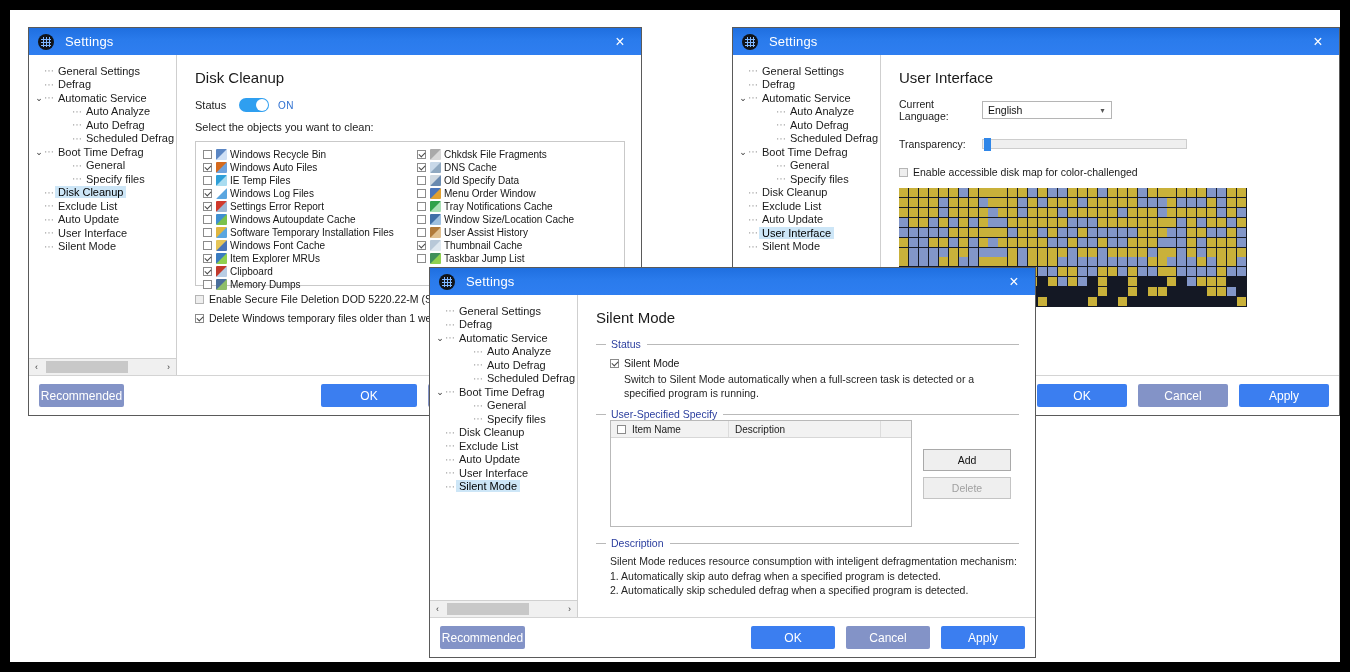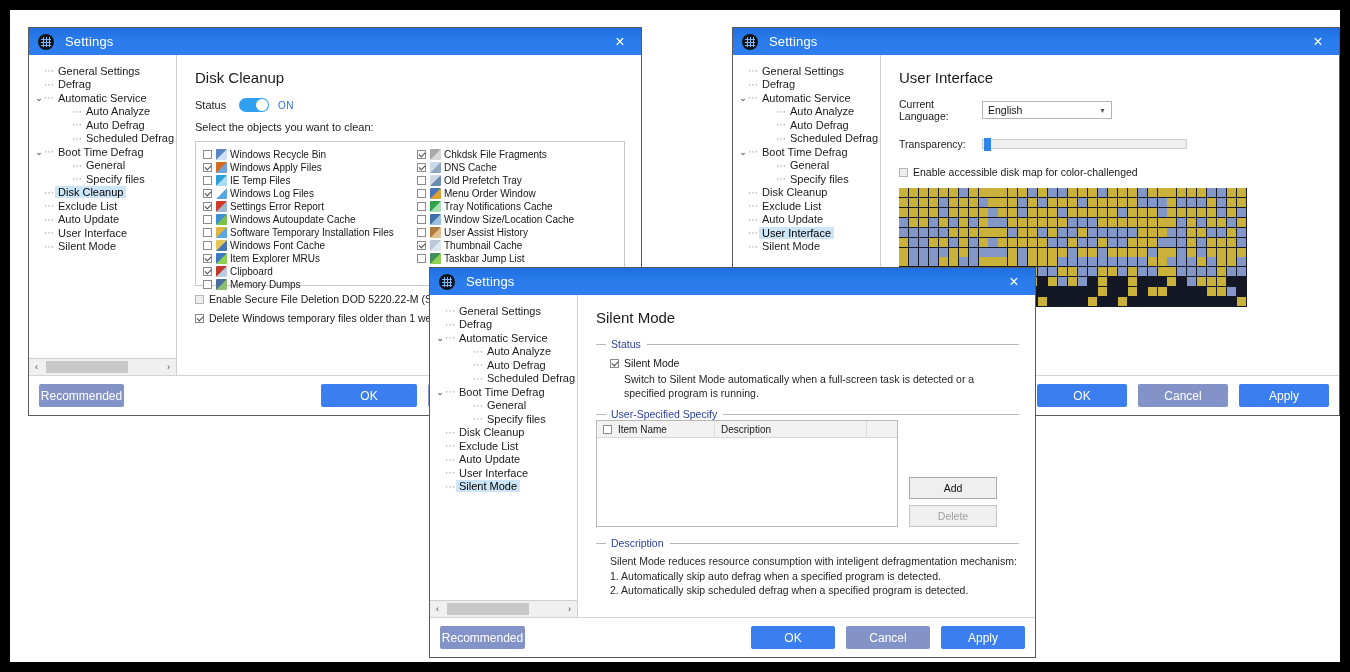--- a/index.html
+++ b/index.html
@@ -227,21 +227,21 @@
   }
   .sm-check{
     display:flex;align-items:center;font-size:10.5px;color:#161616;
     margin:7px 0 0 14px;cursor:pointer;
   }
   .sm-check .cb{margin-right:5px;}
   .sm-desc{
     font-size:10.5px;color:#262626;margin:3px 0 0 28px;line-height:14px;max-width:380px;
   }
   .sm-lead{font-size:10.5px;color:#161616;margin:7px 0 5px 14px;}
-  .sm-table-wrap{display:flex;}
+  .sm-table-wrap{display:flex;margin-left:14px;align-items:center;}
   .sm-table{
     width:302px;height:107px;border:1px solid #b9b9b9;background:#fff;
     box-sizing:border-box;position:relative;
   }
   .sm-thead{
     height:16px;background:#f2f2f2;border-bottom:1px solid #d7d7d7;
     display:flex;align-items:center;font-size:10px;color:#1a1a1a;
   }
   .sm-thead .th{padding-left:6px;box-sizing:border-box;position:relative;height:16px;display:flex;align-items:center;}
   .sm-thead .th.c1{width:118px;border-right:1px solid #dcdcdc;}
@@ -365,21 +365,21 @@
           <div class="cleanlist">
             <div class="cleancol" id="clean-left">
                 <div class="citem">
                   <span class="cb"></span>
                   <span class="micon" style="background: linear-gradient(135deg, rgb(90, 134, 196) 0%, rgb(90, 134, 196) 48%, rgb(207, 224, 245) 52%, rgb(207, 224, 245) 100%);"></span>
                   <span>Windows Recycle Bin</span>
                 </div>
                 <div class="citem">
                   <span class="cb checked"></span>
                   <span class="micon" style="background: linear-gradient(135deg, rgb(212, 106, 30) 0%, rgb(212, 106, 30) 48%, rgb(110, 163, 222) 52%, rgb(110, 163, 222) 100%);"></span>
-                  <span>Windows Apply Files</span>
+                  <span>Windows Auto Files</span>
                 </div>
                 <div class="citem">
                   <span class="cb"></span>
                   <span class="micon" style="background: linear-gradient(135deg, rgb(46, 159, 216) 0%, rgb(46, 159, 216) 48%, rgb(169, 220, 240) 52%, rgb(169, 220, 240) 100%);"></span>
                   <span>IE Temp Files</span>
                 </div>
                 <div class="citem">
                   <span class="cb checked"></span>
                   <span class="micon" style="background: linear-gradient(135deg, rgb(255, 255, 255) 0%, rgb(255, 255, 255) 48%, rgb(90, 166, 224) 52%, rgb(90, 166, 224) 100%);"></span>
                   <span>Windows Log Files</span>
@@ -427,21 +427,21 @@
                   <span>Chkdsk File Fragments</span>
                 </div>
                 <div class="citem">
                   <span class="cb checked"></span>
                   <span class="micon" style="background: linear-gradient(135deg, rgb(200, 216, 232) 0%, rgb(200, 216, 232) 48%, rgb(143, 168, 192) 52%, rgb(143, 168, 192) 100%);"></span>
                   <span>DNS Cache</span>
                 </div>
                 <div class="citem">
                   <span class="cb"></span>
                   <span class="micon" style="background: linear-gradient(135deg, rgb(207, 216, 224) 0%, rgb(207, 216, 224) 48%, rgb(106, 138, 176) 52%, rgb(106, 138, 176) 100%);"></span>
-                  <span>Old Prefetch Tray</span>
+                  <span>Old Specify Data</span>
                 </div>
                 <div class="citem">
                   <span class="cb"></span>
                   <span class="micon" style="background: linear-gradient(135deg, rgb(74, 116, 184) 0%, rgb(74, 116, 184) 48%, rgb(224, 160, 48) 52%, rgb(224, 160, 48) 100%);"></span>
                   <span>Menu Order Window</span>
                 </div>
                 <div class="citem">
                   <span class="cb"></span>
                   <span class="micon" style="background: linear-gradient(135deg, rgb(47, 162, 74) 0%, rgb(47, 162, 74) 48%, rgb(168, 224, 180) 52%, rgb(168, 224, 180) 100%);"></span>
                   <span>Tray Notifications Cache</span>

